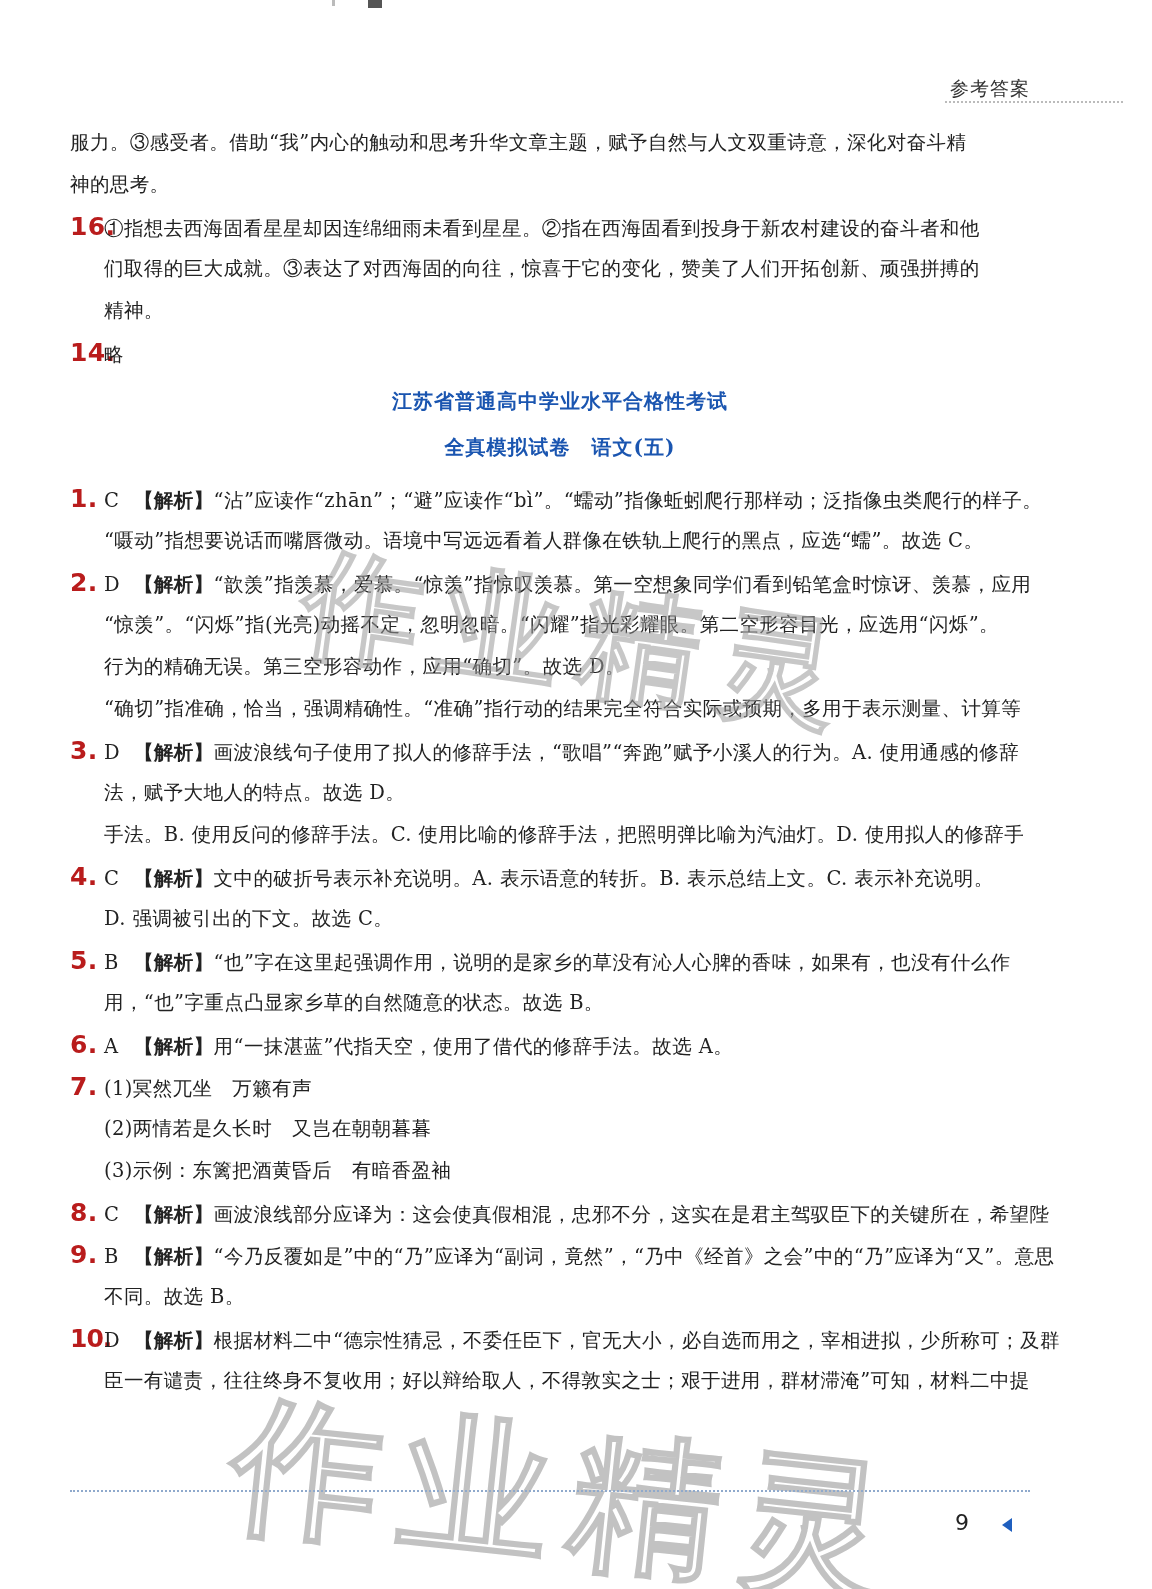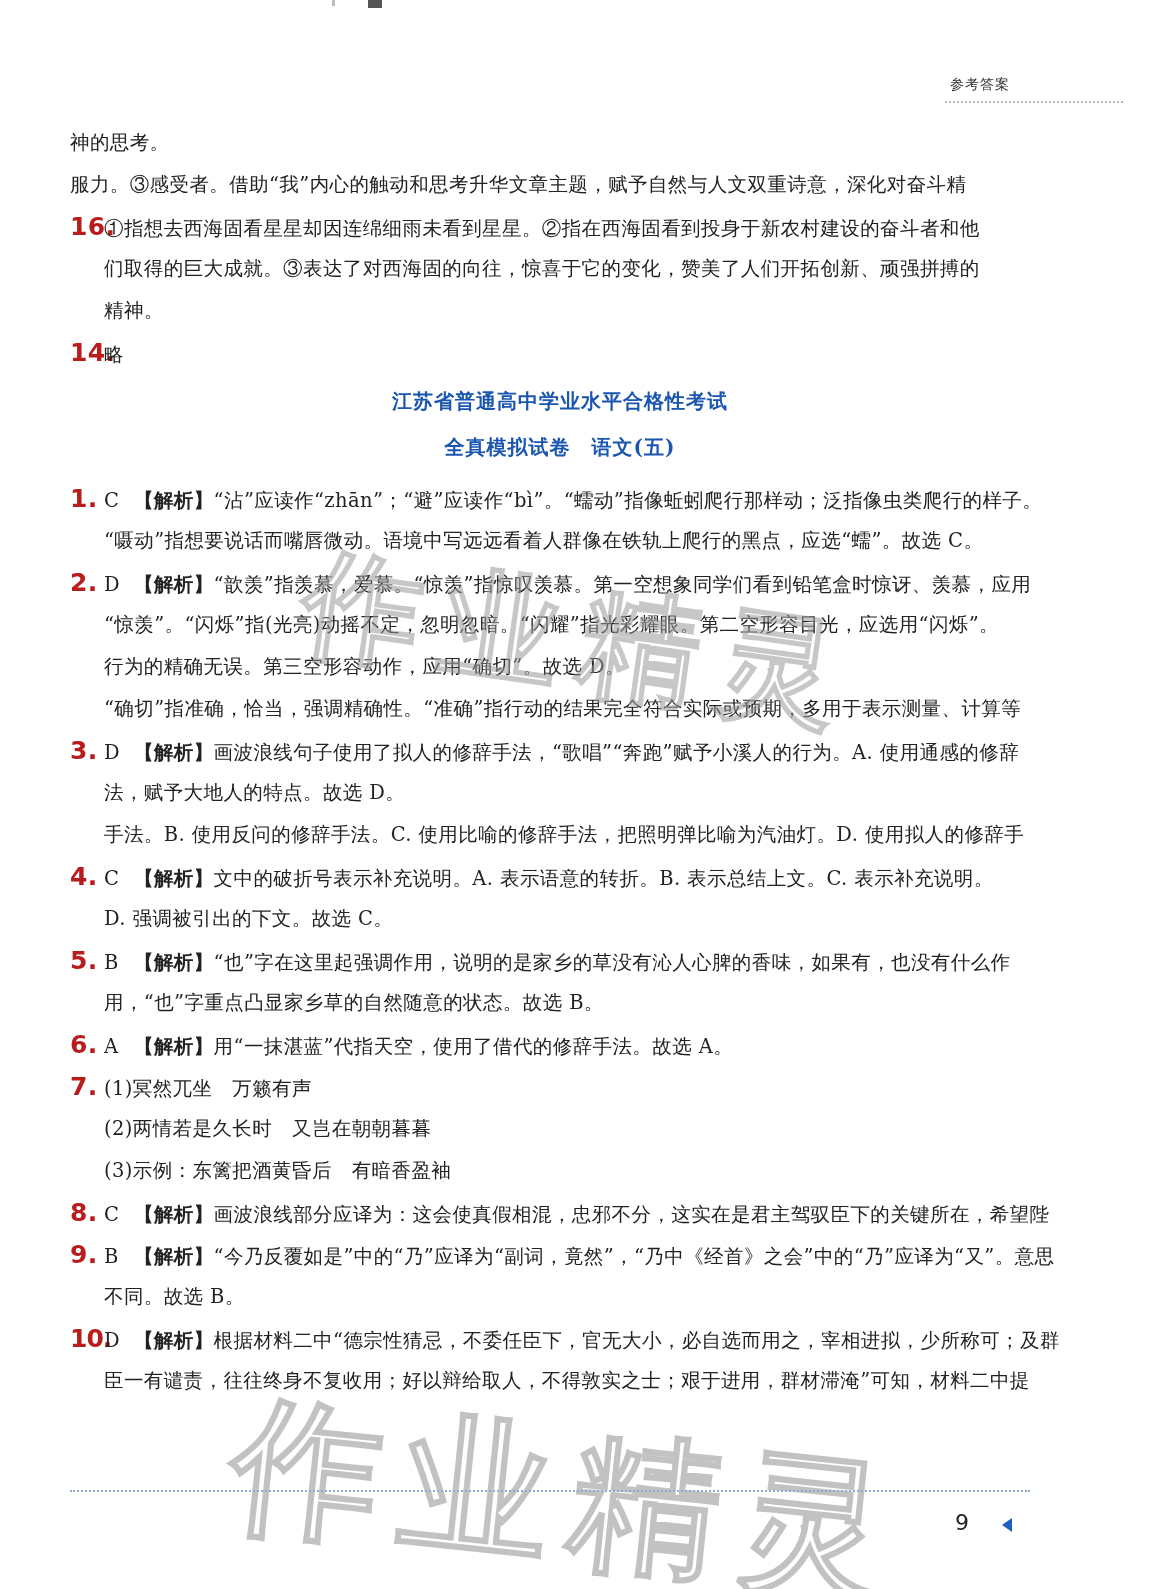--- a/index.html
+++ b/index.html
@@ -1,21 +1,21 @@
 <!DOCTYPE html>
 <html><head>
 <meta charset="utf-8">
 <style>
   html, body { margin: 0; padding: 0; background: #ffffff; }
   body { width: 1152px; height: 1589px; position: relative; overflow: hidden;
          font-family: "DejaVu Serif", "Liberation Serif", serif; color: #222; }
   .scan-mark { position: absolute; left: 368px; top: 0; width: 14px; height: 8px; background: #555; }
   .scan-mark2 { position: absolute; left: 332px; top: 0; width: 3px; height: 6px; background: #bbb; }
   .header-label { position: absolute; left: 950px; top: 76px; font-family: "DejaVu Sans", sans-serif;
-                  font-size: 14px; color: #333; letter-spacing: 1px; }
+                  font-size: 19px; color: #333; letter-spacing: 1px; }
   .header-rule { position: absolute; left: 945px; top: 101px; width: 178px; border-top: 2px dotted #bbb; }
   .content { position: absolute; left: 70px; top: 122px; width: 980px; }
   .line { font-size: 19.5px; line-height: 42px; height: 42px; white-space: nowrap; letter-spacing: 0.4px; }
   .indent { padding-left: 34px; }
   .num { display: inline-block; width: 34px; color: #b91c1c; font-family: "DejaVu Sans", sans-serif;
          font-weight: bold; font-size: 25px; }
   .num.wide { width: 34px; letter-spacing: -1px; }
   .ans { display: inline-block; width: 30px; }
   .tag { font-weight: bold; text-align: right; }
   .title { text-align: center; color: #1a55b0; font-weight: bold; font-size: 20px; line-height: 46px;
@@ -37,22 +37,22 @@
 </head>
 <body>
 
 <div class="scan-mark2"></div>
 <div class="scan-mark"></div>
 
 <div class="header-label">参考答案</div>
 <div class="header-rule"></div>
 
 <div class="content">
+  <div class="line">服力。③感受者。借助“我”内心的触动和思考升华文章主题，赋予自然与人文双重诗意，深化对奋斗精</div>
   <div class="line">神的思考。</div>
-  <div class="line">服力。③感受者。借助“我”内心的触动和思考升华文章主题，赋予自然与人文双重诗意，深化对奋斗精</div>
 
   <div>
     <div class="line"><span class="num">16.</span><span>①指想去西海固看星星却因连绵细雨未看到星星。②指在西海固看到投身于新农村建设的奋斗者和他</span></div>
     <div class="line indent">们取得的巨大成就。③表达了对西海固的向往，惊喜于它的变化，赞美了人们开拓创新、顽强拼搏的</div>
     <div class="line indent">精神。</div>
   </div>
 
   <div>
     <div class="line"><span class="num">14.</span><span>略</span></div>
   </div>

